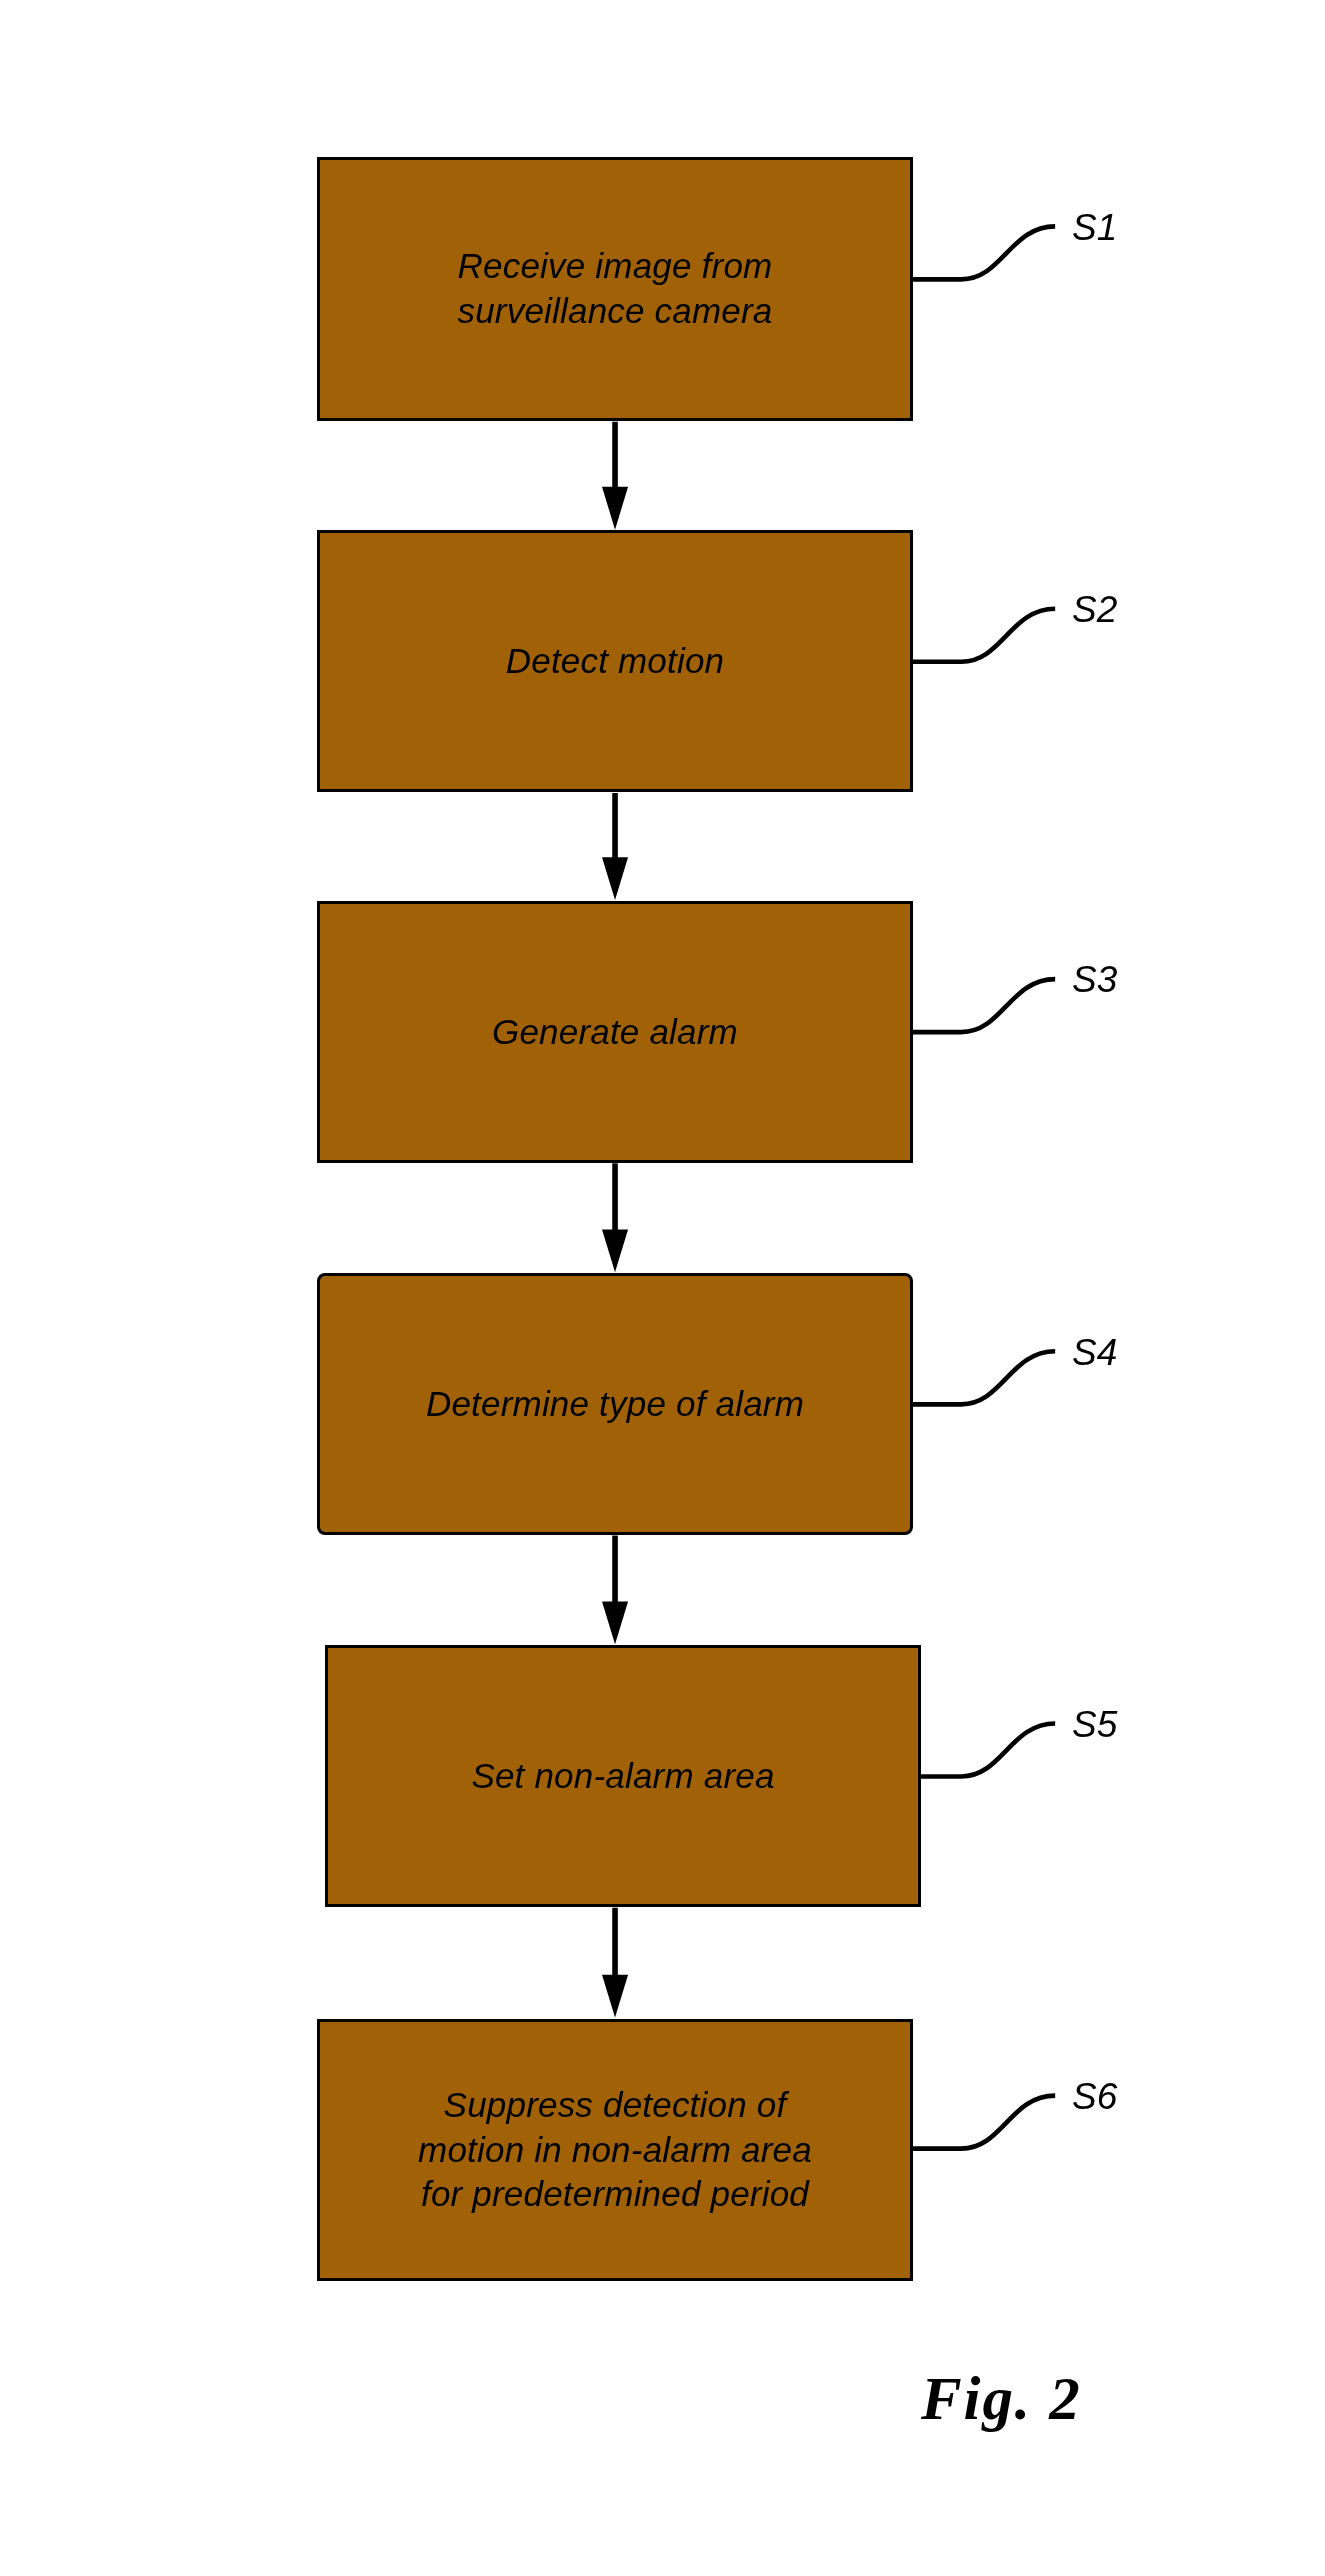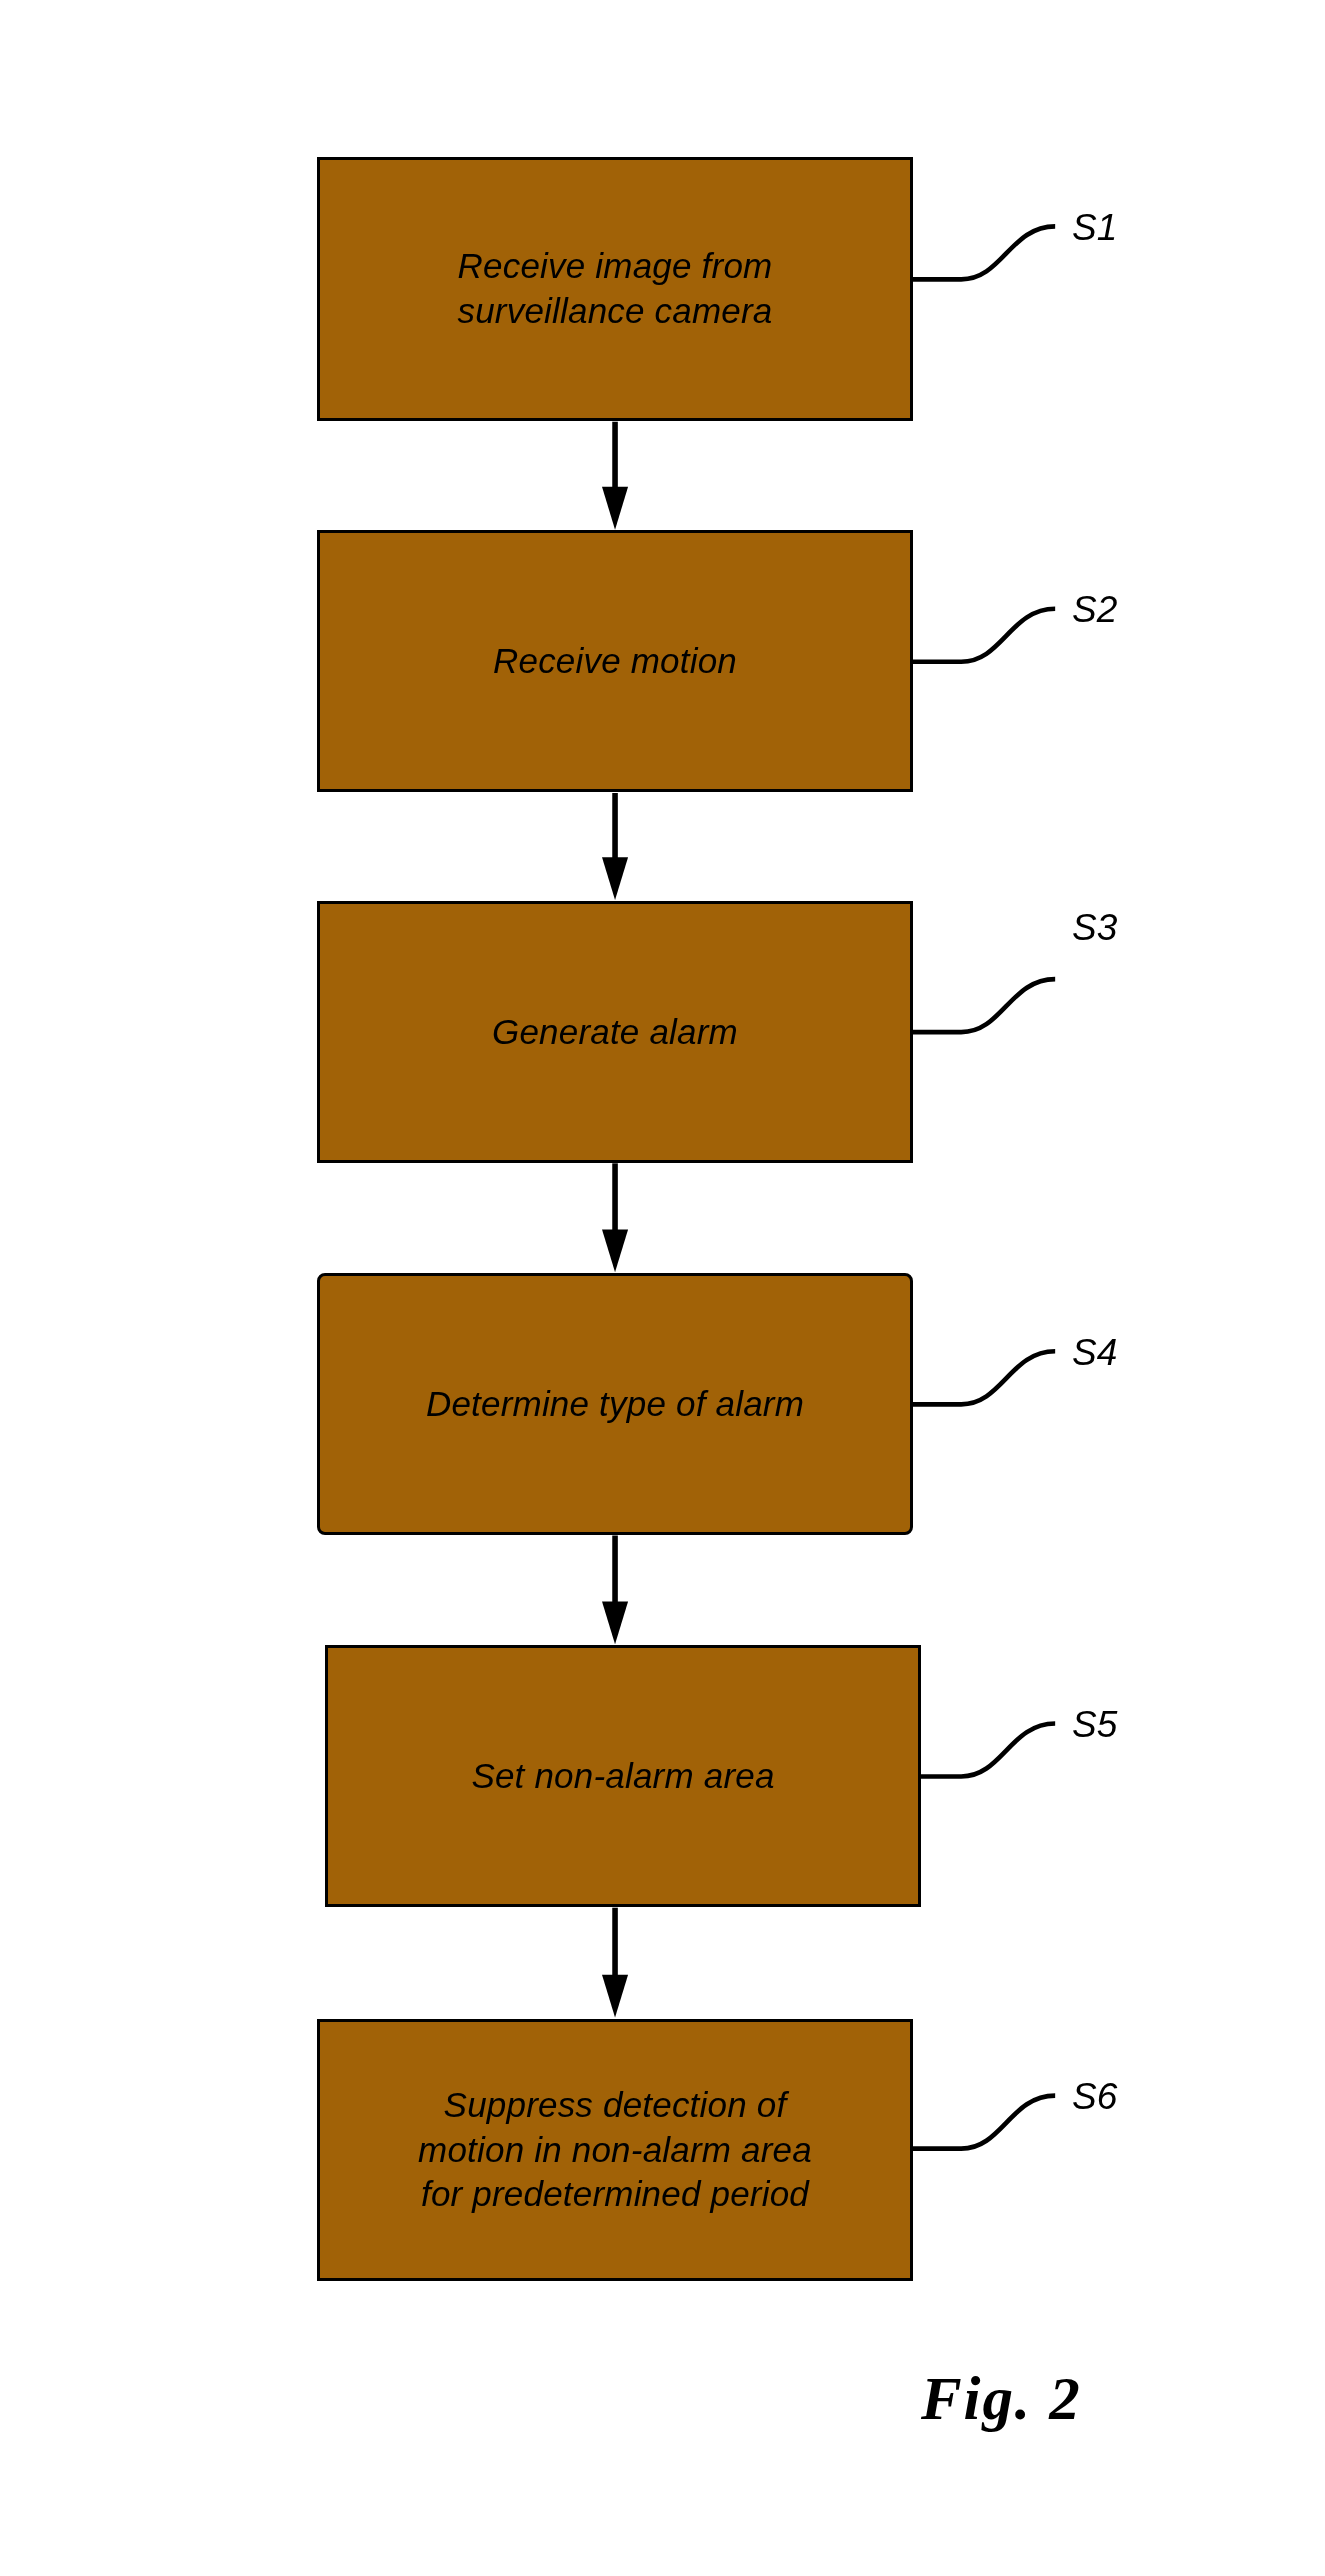--- a/index.html
+++ b/index.html
@@ -88,41 +88,41 @@
         <path d="M 981 2309 L 1033 2309 C 1077 2309 1086 2252 1134 2252" fill="none" stroke="#000000" stroke-width="5" stroke-linecap="butt"></path>
       </g>
   </svg>
 
   <div id="boxes-layer">
       <div class="step-box" style="left: 317px; top: 157px; width: 596px; height: 264px;">
         <span class="step-text">Receive image from
 surveillance camera</span>
       </div>
       <div class="step-box" style="left: 317px; top: 530px; width: 596px; height: 262px;">
-        <span class="step-text">Receive motion</span>
+        <span class="step-text">Detect motion</span>
       </div>
       <div class="step-box" style="left: 317px; top: 901px; width: 596px; height: 262px;">
         <span class="step-text">Generate alarm</span>
       </div>
       <div class="step-box" style="left: 317px; top: 1273px; width: 596px; height: 262px; border-radius: 8px;">
         <span class="step-text">Determine type of alarm</span>
       </div>
       <div class="step-box" style="left: 317px; top: 1645px; width: 596px; height: 262px; margin-left: 8px;">
         <span class="step-text">Set non-alarm area</span>
       </div>
       <div class="step-box" style="left: 317px; top: 2019px; width: 596px; height: 262px;">
         <span class="step-text">Suppress detection of
 motion in non-alarm area
 for predetermined period</span>
       </div>
     </div>
   <div id="labels-layer">
       <div class="ref-label" style="left: 1072px; top: 207px;">S1</div>
       <div class="ref-label" style="left: 1072px; top: 589px;">S2</div>
-      <div class="ref-label" style="left: 1072px; top: 907px;">S3</div>
+      <div class="ref-label" style="left: 1072px; top: 959px;">S3</div>
       <div class="ref-label" style="left: 1072px; top: 1332px;">S4</div>
       <div class="ref-label" style="left: 1072px; top: 1704px;">S5</div>
       <div class="ref-label" style="left: 1072px; top: 2076px;">S6</div>
     </div>
 
   <div class="fig-caption" style="left: 921px; top: 2364px;">Fig. 2</div>
 
 </div>
 
 

